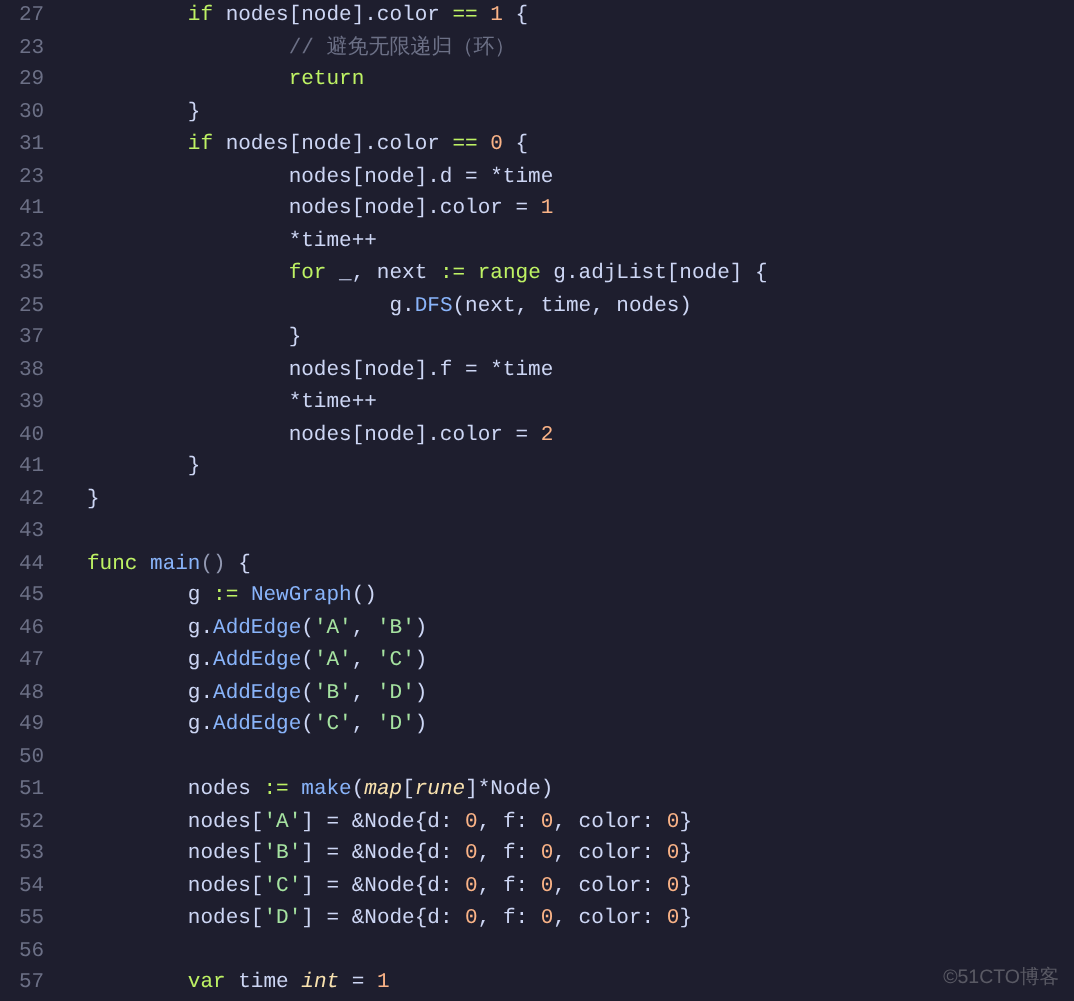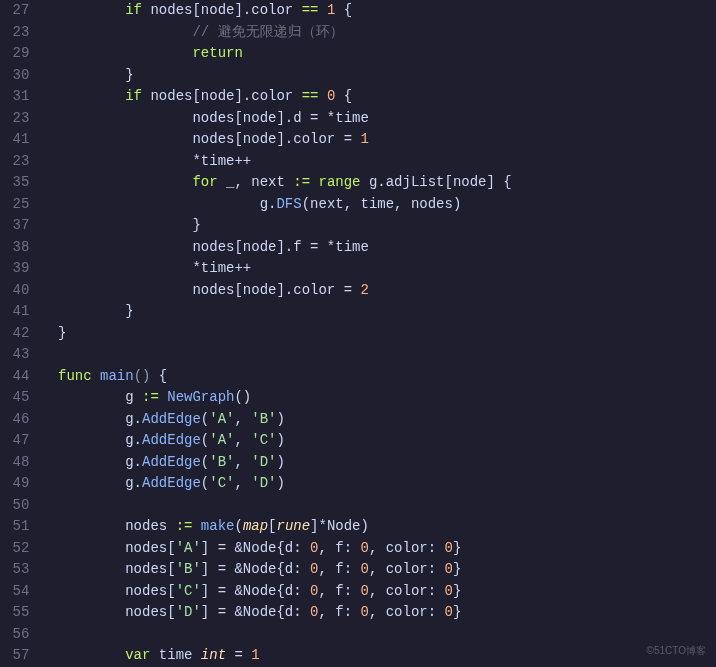--- a/index.html
+++ b/index.html
@@ -46,21 +46,21 @@
     .fn { color: #89b4fa; }
     .type { color: #f9e2af; font-style: italic; }
     .comment { color: #6c7086; }
     .punct { color: #9399b2; }
     .ident { color: #cdd6f4; }
     .watermark {
       position: absolute;
       bottom: 6px;
       right: 10px;
       color: rgba(200, 200, 200, 0.35);
-      font-size: 10px;
+      font-size: 13px;
       font-family: sans-serif;
     }
   </style>
 </head>
 <body>
 
 <div class="editor">
   <div class="gutter">
       <div class="gutter-line">27</div>
       <div class="gutter-line">23</div>

